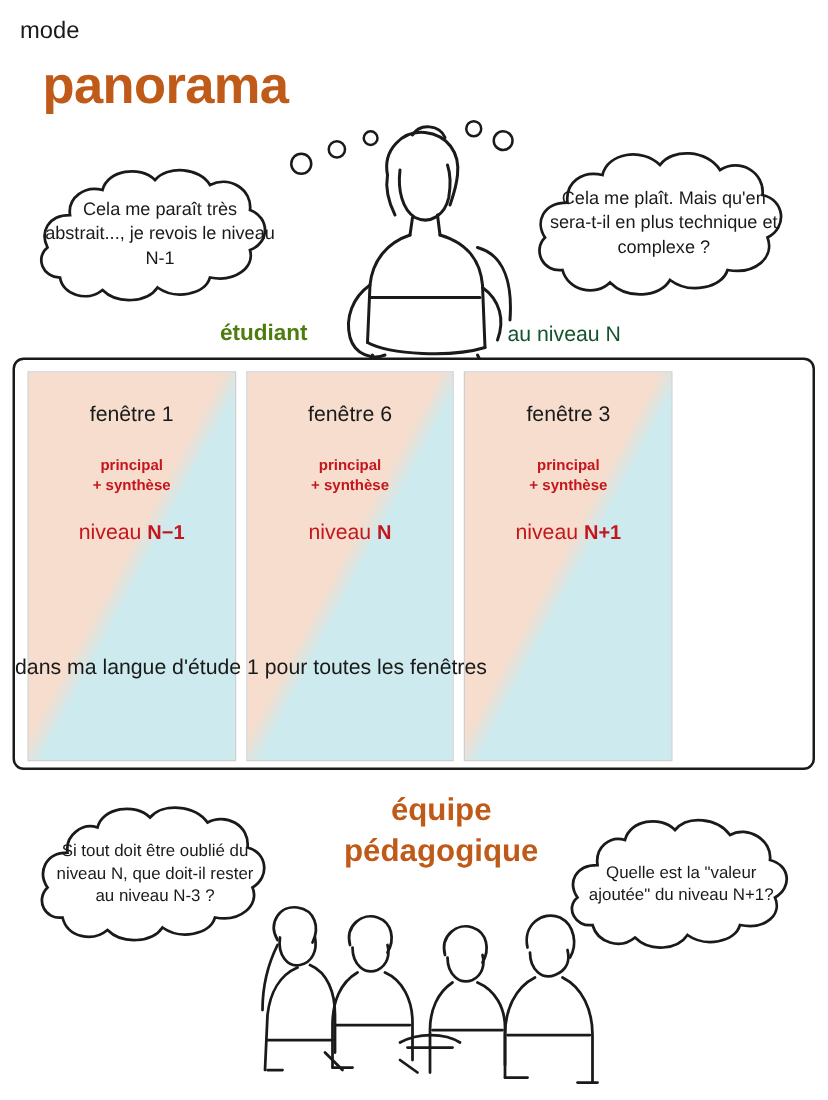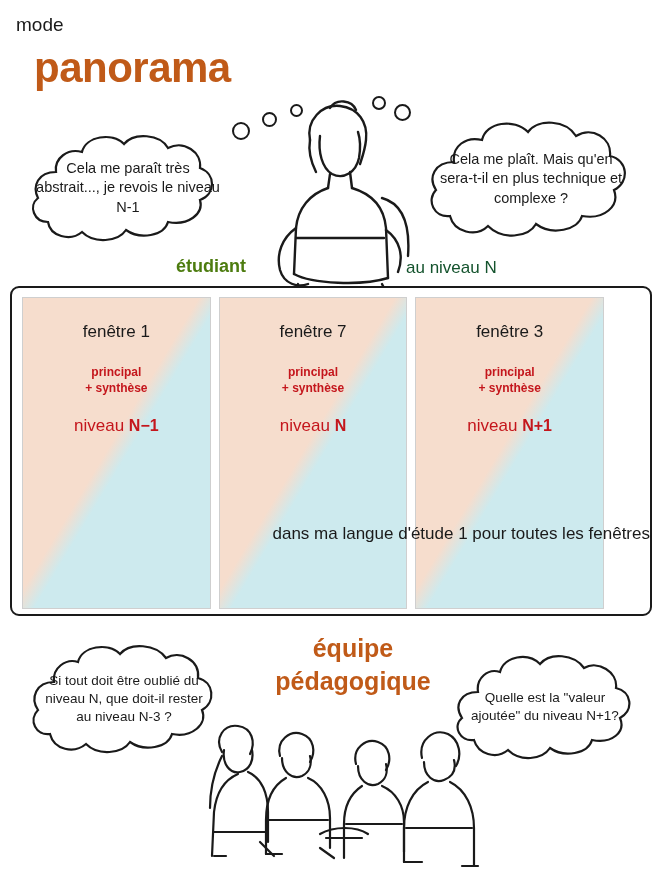--- a/index.html
+++ b/index.html
@@ -127,21 +127,21 @@
     border-radius: 9px;
     box-sizing: border-box;
     background: #ffffff;
     overflow: hidden;
     z-index: 4;
   }
   .windows-row {
     position: absolute;
     left: 10px;
     top: 9px;
-    width: 582px;
+    width: 516px;
     height: 312px;
     display: flex;
     gap: 8px;
   }
   .window {
     position: relative;
     flex: 1 1 0;
     border: 1px solid #cfcfcf;
     box-sizing: border-box;
     overflow: hidden;
@@ -169,21 +169,21 @@
   }
   .win-level b {
     font-size: 16px;
     font-weight: bold;
   }
   .panel-footer {
     position: absolute;
     left: 0;
     right: 0;
     top: 236px;
-    text-align: right;
+    text-align: left;
     font-size: 17px;
     color: #1a1a1a;
     z-index: 6;
   }
 </style>
 </head>
 <body>
 
 <div class="mode-label">mode</div>
 <div class="title">panorama</div>
@@ -289,21 +289,21 @@
       <div class="win-main">
         <div>principal</div>
         <div>+ synthèse</div>
       </div>
       <div class="win-level">
         <span>niveau </span><b>N−1</b>
       </div>
     </div>
 
     <div class="window">
-      <div class="win-title">fenêtre 7</div>
+      <div class="win-title">fenêtre 6</div>
       <div class="win-main">
         <div>principal</div>
         <div>+ synthèse</div>
       </div>
       <div class="win-level">
         <span>niveau </span><b>N</b>
       </div>
     </div>
 
     <div class="window">

